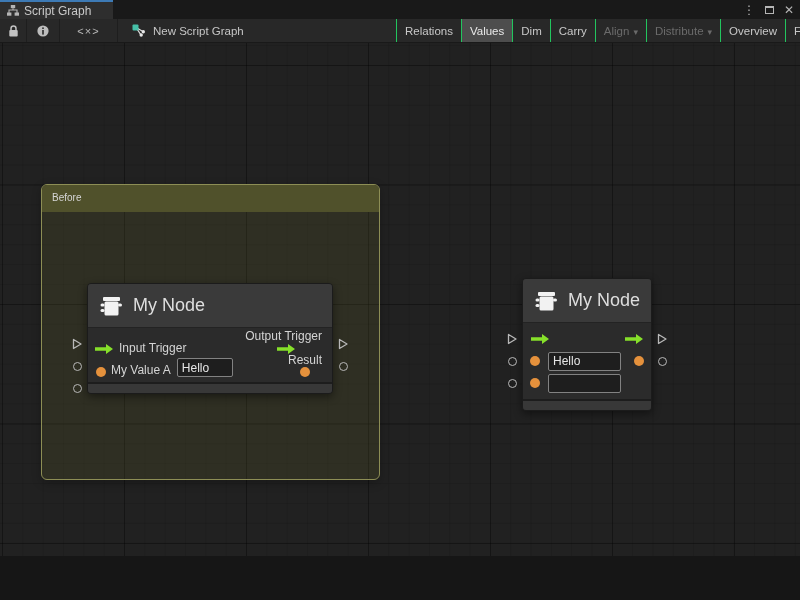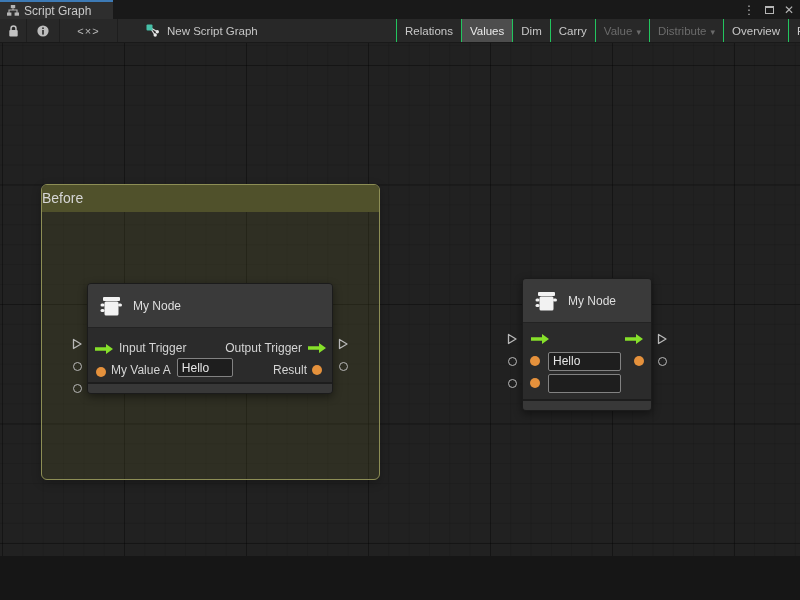--- a/index.html
+++ b/index.html
@@ -24,21 +24,21 @@
 
   
   .toolbar { position:absolute; top:19px; left:0; width:800px; height:24px;
     background:#282828; border-bottom:1px solid #191919; font-size:11.5px; }
   .tb-btn { position:absolute; top:0; height:23px; display:flex;
     align-items:center; justify-content:center; color:#c3c3c3; }
   .tb-sep { border-right:1px solid #1e1e1e; }
   .lock-btn { left:0; width:27px; }
   .info-btn { left:27px; width:33px; }
   .code-btn { left:60px; width:58px; font-size:11px; letter-spacing:1px; color:#b9b9b9; }
-  .graph-title { position:absolute; left:146px; top:0; height:23px;
+  .graph-title { position:absolute; left:132px; top:0; height:23px;
     display:flex; align-items:center; gap:7px; color:#c6c6c6; }
   .zoom-wrap { position:absolute; left:258px; top:0; height:23px;
     display:flex; align-items:center; color:#b4b4b4;margin-top:36px; }
   .zoom-track { position:relative; width:78px; height:2px; background:#6a6a6a;
     margin-left:12px; border-radius:1px; }
   .zoom-knob { position:absolute; right:-2px; top:-4px; width:11px; height:11px;
     border-radius:50%; background:#9a9a9a; }
   .zoom-val { margin-left:8px; font-size:11px; }
   .tb-right { position:absolute; left:396px; top:0; height:23px; display:flex; }
   .tb-tbtn { height:23px; padding:0 8px; display:flex; align-items:center; gap:4px;
@@ -55,42 +55,42 @@
       linear-gradient(to right, rgba(0,0,0,0.30) 1px, transparent 1px),
       linear-gradient(to bottom, rgba(0,0,0,0.30) 1px, transparent 1px),
       linear-gradient(to right, rgba(0,0,0,0.10) 1px, transparent 1px),
       linear-gradient(to bottom, rgba(0,0,0,0.10) 1px, transparent 1px);
     background-size: 122px 100%, 100% 119.5px, 20.33px 100%, 100% 19.92px;
     background-position: 2px 0, 0 22px, 2px 0, 0 22px; }
 
   
   .group { position:absolute; width:339px; height:296px; border-radius:6px;
     box-shadow:0 3px 10px rgba(0,0,0,0.25); }
-  .group-header { height:27px; line-height:26px; padding-left:0;
-    font-size:14px; color:#d6d6d6; border-radius:5px 5px 0 0; cursor:default; }
+  .group-header { height:27px; line-height:26px; padding-left:10px;
+    font-size:10px; color:#d6d6d6; border-radius:5px 5px 0 0; cursor:default; }
   .group-before { left:41px; top:141px; border:1px solid #8d8e55;
     background:rgba(125,125,48,0.16); }
   .group-before .group-header { background:#50512b; }
   .group-after { left:416px; top:141px; border:1px solid #a567b0;
     background:rgba(140,68,155,0.16); }
   .group-after .group-header { background:#7b4286; }
 
   
   .node { position:absolute; background:#2b2b2b; border:1px solid #1b1b1b;
     border-radius:4px; box-shadow:0 3px 9px rgba(0,0,0,0.45); }
   .node-header { height:44px; background:#3a3a3a; border-bottom:1px solid #232323;
     border-radius:3px 3px 0 0; display:flex; align-items:center; padding-left:10px;
     gap:9px; }
-  .node-title { font-size:12px; color:#dedede; }
+  .node-title { font-size:18px; color:#dedede; }
   .node-body { position:relative; padding:5px 0; }
   .node-row { height:22px; display:flex; align-items:center; }
   .node-footer { height:11px; background:#383838; border-top:2px solid #1d1d1d;
     border-radius:0 0 3px 3px; }
   .port-label { font-size:12px; color:#d4d4d4; margin-left:5px; }
-  .right-cluster { margin-left:auto; display:flex; align-items:center; }
+  .right-cluster { margin-left:auto; display:flex; align-items:center;flex-direction:column; }
   .right-cluster .port-label { margin-left:0; margin-right:5px; }
   .trigger-arrow { display:block; }
   .value-dot { width:10px; height:10px; border-radius:50%; background:#e5913c; }
   .port-field { height:19px; background:#1e1e1e; border:1px solid #828282;
     border-radius:2px; color:#e6e6e6; font-size:12px; padding:0 4px;
     font-family:"Liberation Sans", sans-serif; }
   .field-hello { width:56px; margin-left:6px; }
   .field-small { width:19px; margin-left:6px; border-color:#5a5a5a; }
   .field-wide { width:73px; margin-left:8px; }
   .outer-port { position:absolute; display:flex; align-items:center;
@@ -172,21 +172,21 @@
       <div class="tb-tbtn active">
         <span>Values</span>
         </div>
       <div class="tb-tbtn">
         <span>Dim</span>
         </div>
       <div class="tb-tbtn">
         <span>Carry</span>
         </div>
       <div class="tb-tbtn disabled">
-        <span>Value</span>
+        <span>Align</span>
         <span class="dd-arrow">▾</span>
         </div>
       <div class="tb-tbtn disabled">
         <span>Distribute</span>
         <span class="dd-arrow">▾</span>
         </div>
       <div class="tb-tbtn">
         <span>Overview</span>
         </div>
       <div class="tb-tbtn">

